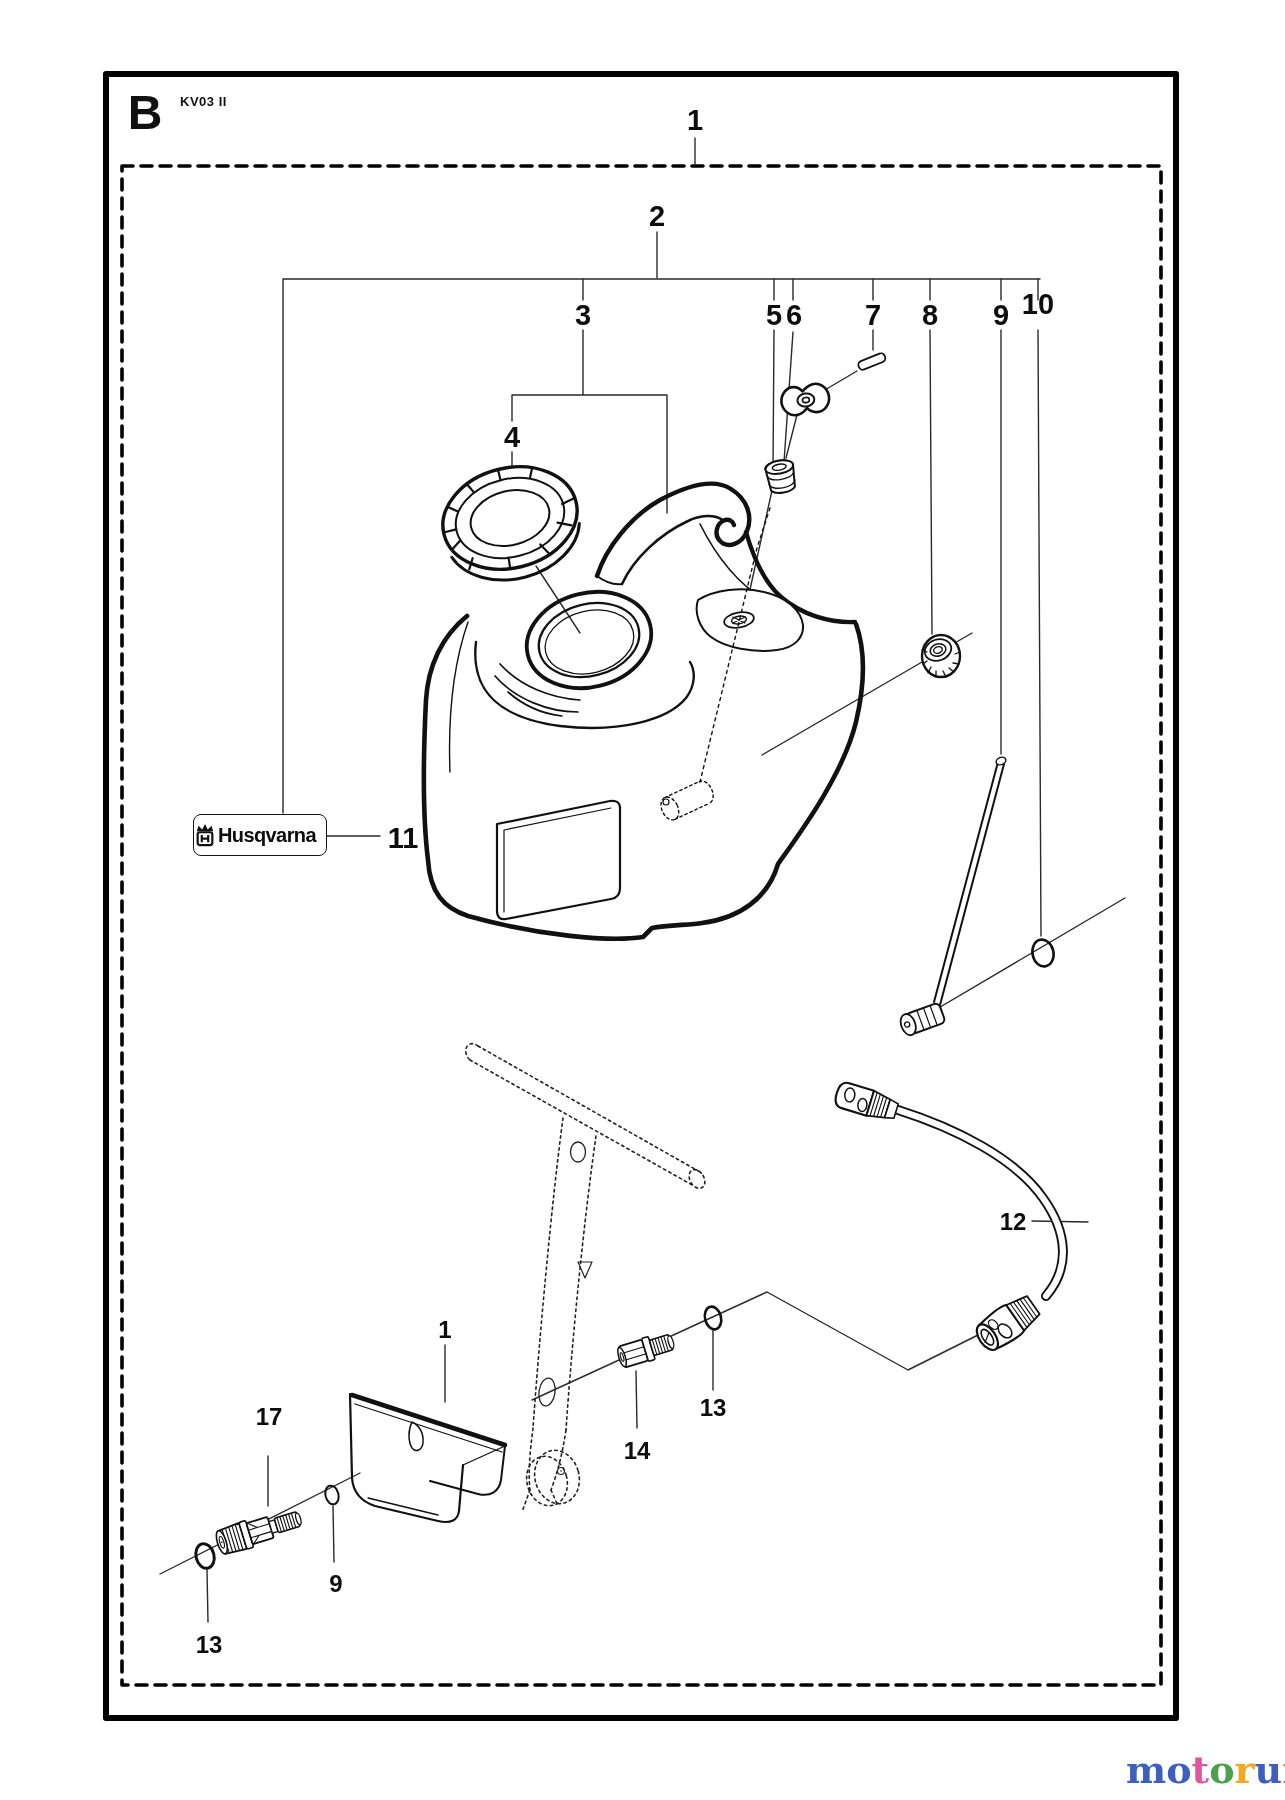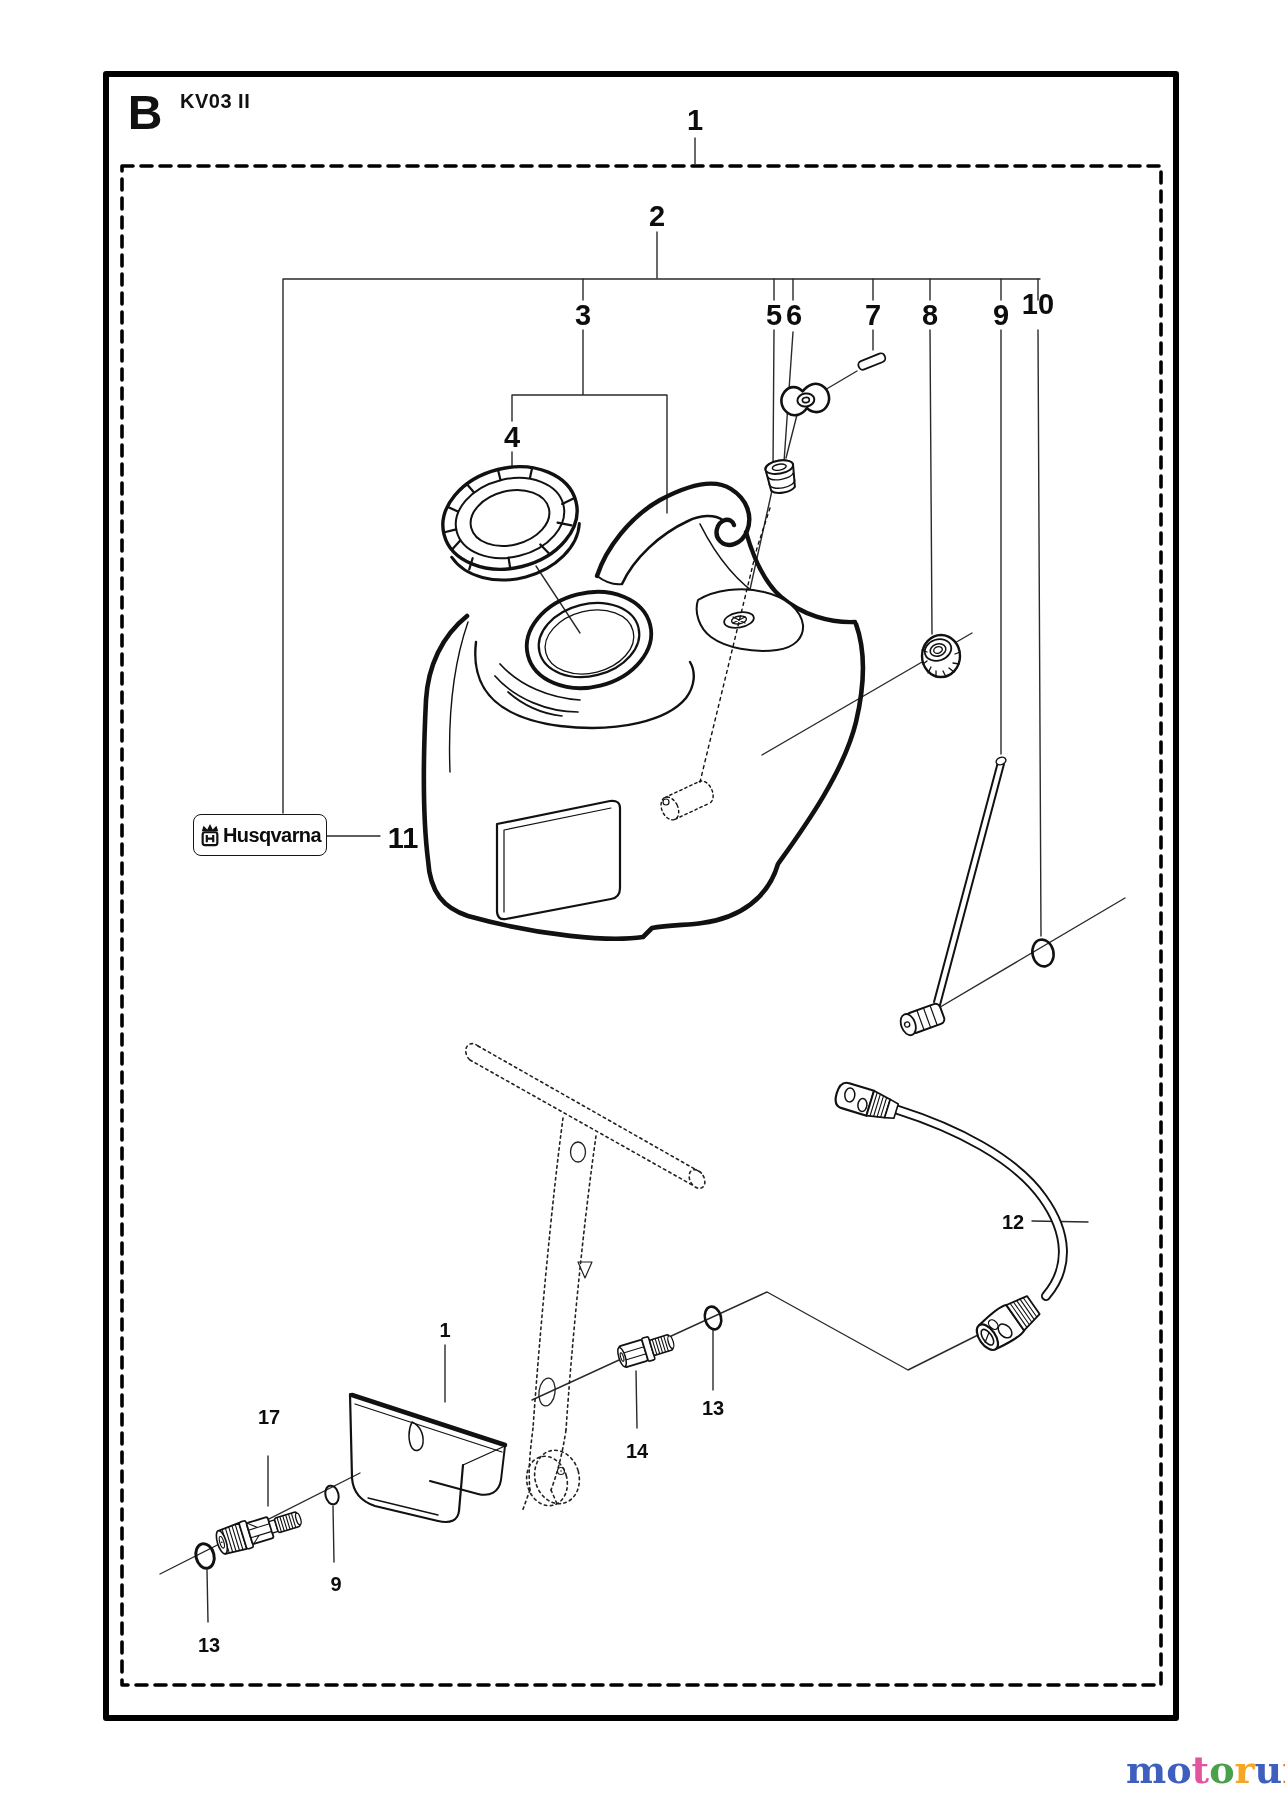--- a/index.html
+++ b/index.html
@@ -1,28 +1,28 @@
 <!DOCTYPE html>
 <html><head>
 <meta charset="utf-8">
 <style>
   html,body{margin:0;padding:0;background:#fff;}
   .page{position:relative;width:1285px;height:1800px;background:#fff;overflow:hidden;
         font-family:"Liberation Sans","DejaVu Sans",sans-serif;color:#111;}
   .abs{position:absolute;}
   .callout{position:absolute;transform:translate(-50%,-50%);font-weight:700;font-size:29px;
            color:#0d0d0d;letter-spacing:0;white-space:nowrap;}
-  .callout.lg{font-size:20px;}
+  .callout.lg{font-size:24px;}
   .sheet-letter{position:absolute;left:145px;top:112px;transform:translate(-50%,-50%);
                 font-size:48px;font-weight:700;}
   .model-code{position:absolute;left:180px;top:101px;transform:translate(0,-50%);
-              font-size:20px;font-weight:700;letter-spacing:0.5px;text-align:center;}
+              font-size:13px;font-weight:700;letter-spacing:0.5px;text-align:center;}
   .brand-label{position:absolute;left:193px;top:814px;width:134px;height:42px;
                border:1.8px solid #151515;border-radius:8px;background:#fff;
-               display:flex;align-items:center;justify-content:center;gap:2px;box-sizing:border-box;}
+               display:flex;align-items:center;justify-content:flex-start;gap:2px;box-sizing:border-box;}
   .brand-label .word{font-size:20px;font-weight:700;letter-spacing:-0.6px;color:#0d0d0d;}
   .watermark{position:absolute;left:1126px;top:1747px;display:flex;align-items:baseline;
              font-family:"DejaVu Serif","Liberation Serif",serif;font-weight:700;}
   .watermark .word span{font-size:38px;}
 </style>
 </head>
 <body>
 
 <div class="page">
 

